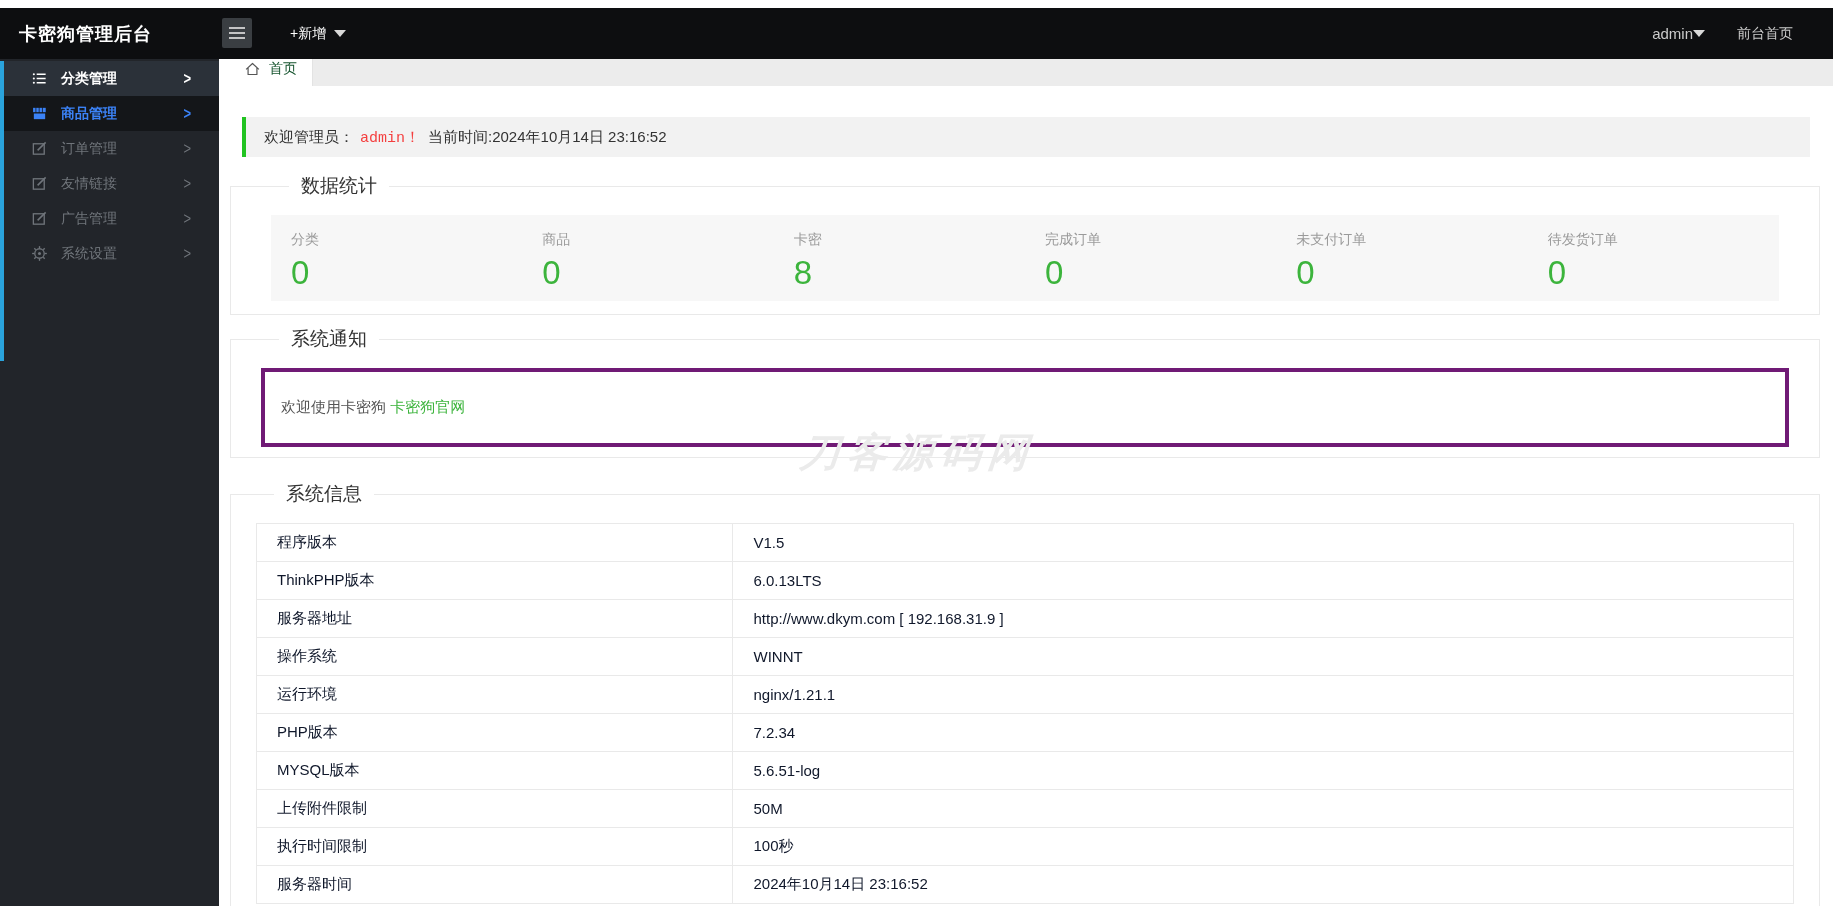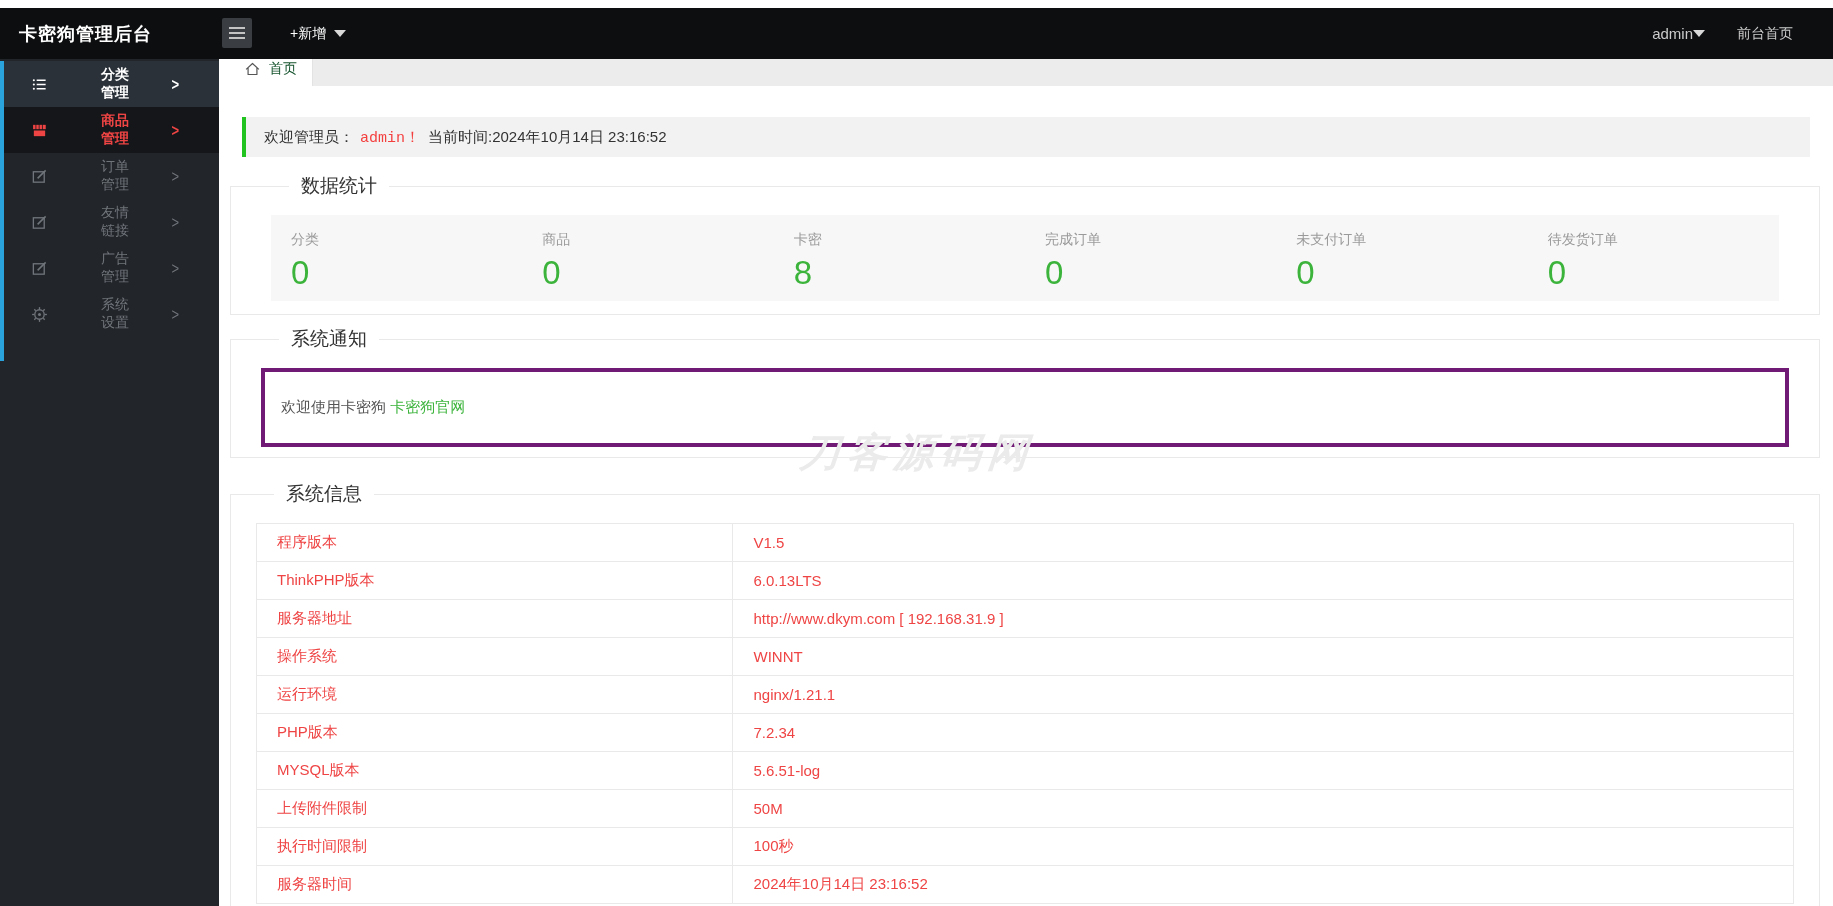--- a/index.html
+++ b/index.html
@@ -23,28 +23,28 @@
     align-items:center; gap:32px; }
   .user-menu { display:flex; align-items:center; color:#cbcbcb; font-size:15px; cursor:pointer; }
   .front-home { color:#cbcbcb; font-size:14px; cursor:pointer; text-decoration:none; }
 
   
   .sidebar { position:absolute; left:0; top:51px; width:219px; height:855px;
     background:var(--sidebar-bg,#22252a); z-index:15; }
   .sidebar::before { content:""; position:absolute; left:0; top:10px; width:4px; height:300px;
     background:var(--sidebar-accent,#2aa3dc); }
   .side-menu { margin-top:10px; }
-  .side-item { height:46px; display:flex; align-items:center; padding:0 40px 0 30px;
-    color:#70757b; font-size:14px; cursor:pointer;gap:40px; }
+  .side-item { height:35px; display:flex; align-items:center; padding:0 28px 0 30px;
+    color:#70757b; font-size:14px; cursor:pointer; }
   .side-item .s-icon { width:18px; height:18px; margin-right:13px; display:flex;
     align-items:center; justify-content:center; }
   .side-item .s-label { flex:1; }
   .side-item .s-chevron { font-size:13px; transform:scaleY(1.25); }
   .side-item--hover { background:var(--sidebar-item-hover-bg,#2b3139); color:#fff; font-weight:700; }
-  .side-item--open  { background:var(--sidebar-item-open-bg,#141619);  color:#ef4444; font-weight:700; }
+  .side-item--open  { background:var(--sidebar-item-open-bg,#141619);  color:#3b82f6; font-weight:700; }
   .side-item--hover .s-chevron, .side-item--open .s-chevron { font-weight:700; }
 
   
   .main { position:absolute; left:219px; top:51px; width:1614px; height:855px; background:#fff; }
   .tabbar { height:35px; background:#ececec; display:flex; }
   .tab { width:94px; height:35px; background:#fff; display:flex; align-items:center;
     padding-left:25px; gap:8px; font-size:14px; color:#14532d; border-right:1px solid #e3e3e3; cursor:pointer; }
 
   .welcome { margin:31px 23px 0; height:40px; background:#f2f2f2;
     border-left:4px solid var(--welcome-accent,#21c321); display:flex; align-items:center;
@@ -62,21 +62,21 @@
   .stat-card .c-label { font-size:14px; color:#9a9a9a; }
   .stat-card .c-value { font-size:33px; line-height:1.05; margin-top:7px;
     color:var(--accent-green,#3cb43c); }
 
   .notice-box { border:4px solid #701a75; background:#fff; padding:26px 16px;
     font-size:15px; color:#555; }
   .notice-box a { color:var(--accent-green,#3cb43c); text-decoration:none; }
 
   table.sysinfo { width:100%; border-collapse:collapse; }
   table.sysinfo td { border:1px solid var(--border,#e9e9e9); height:38px;
-    padding-left:20px; font-size:15px; color:#ef4444; }
+    padding-left:20px; font-size:15px; color:#0f172a; }
   table.sysinfo td.k { width:31%; }
 
   .watermark { position:absolute; left:800px; top:425px; z-index:30; pointer-events:none;
     font-size:40px; font-weight:700; font-style:italic; letter-spacing:7px;
     color:#ebebeb; transform:skewX(-5deg); white-space:nowrap; }
 
   svg { display:block; }
 </style>
 </head>
 <body>

